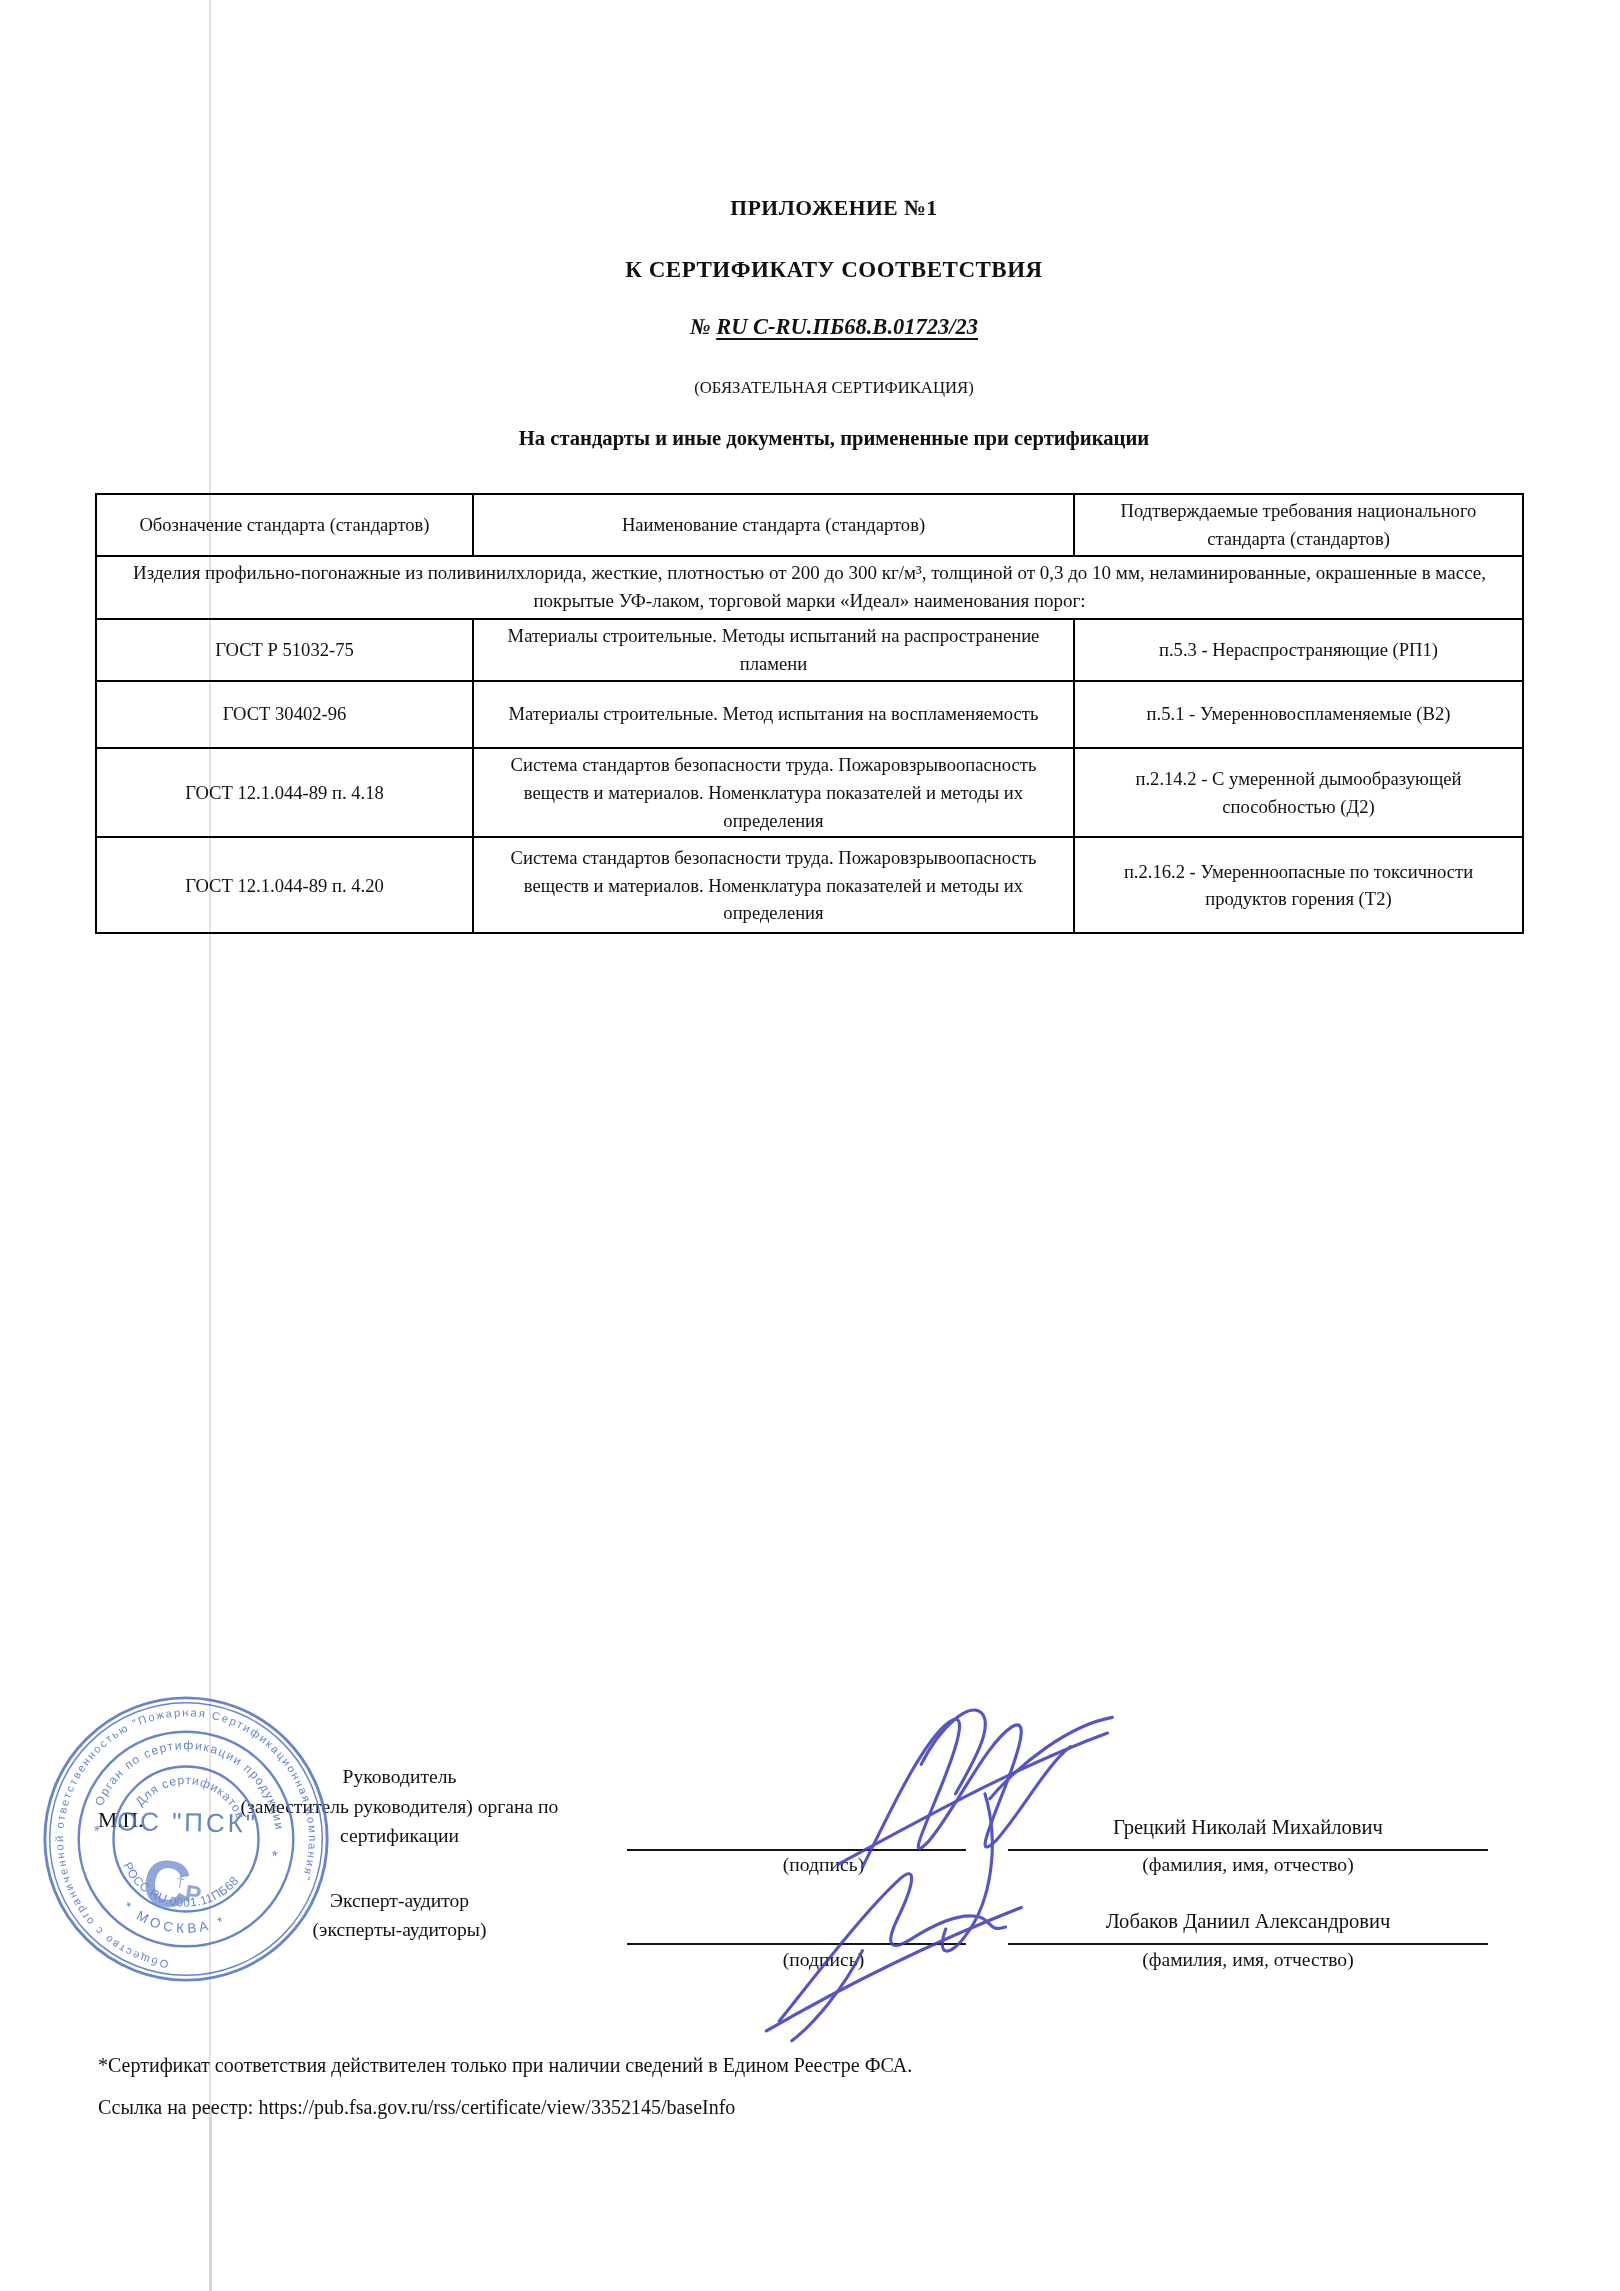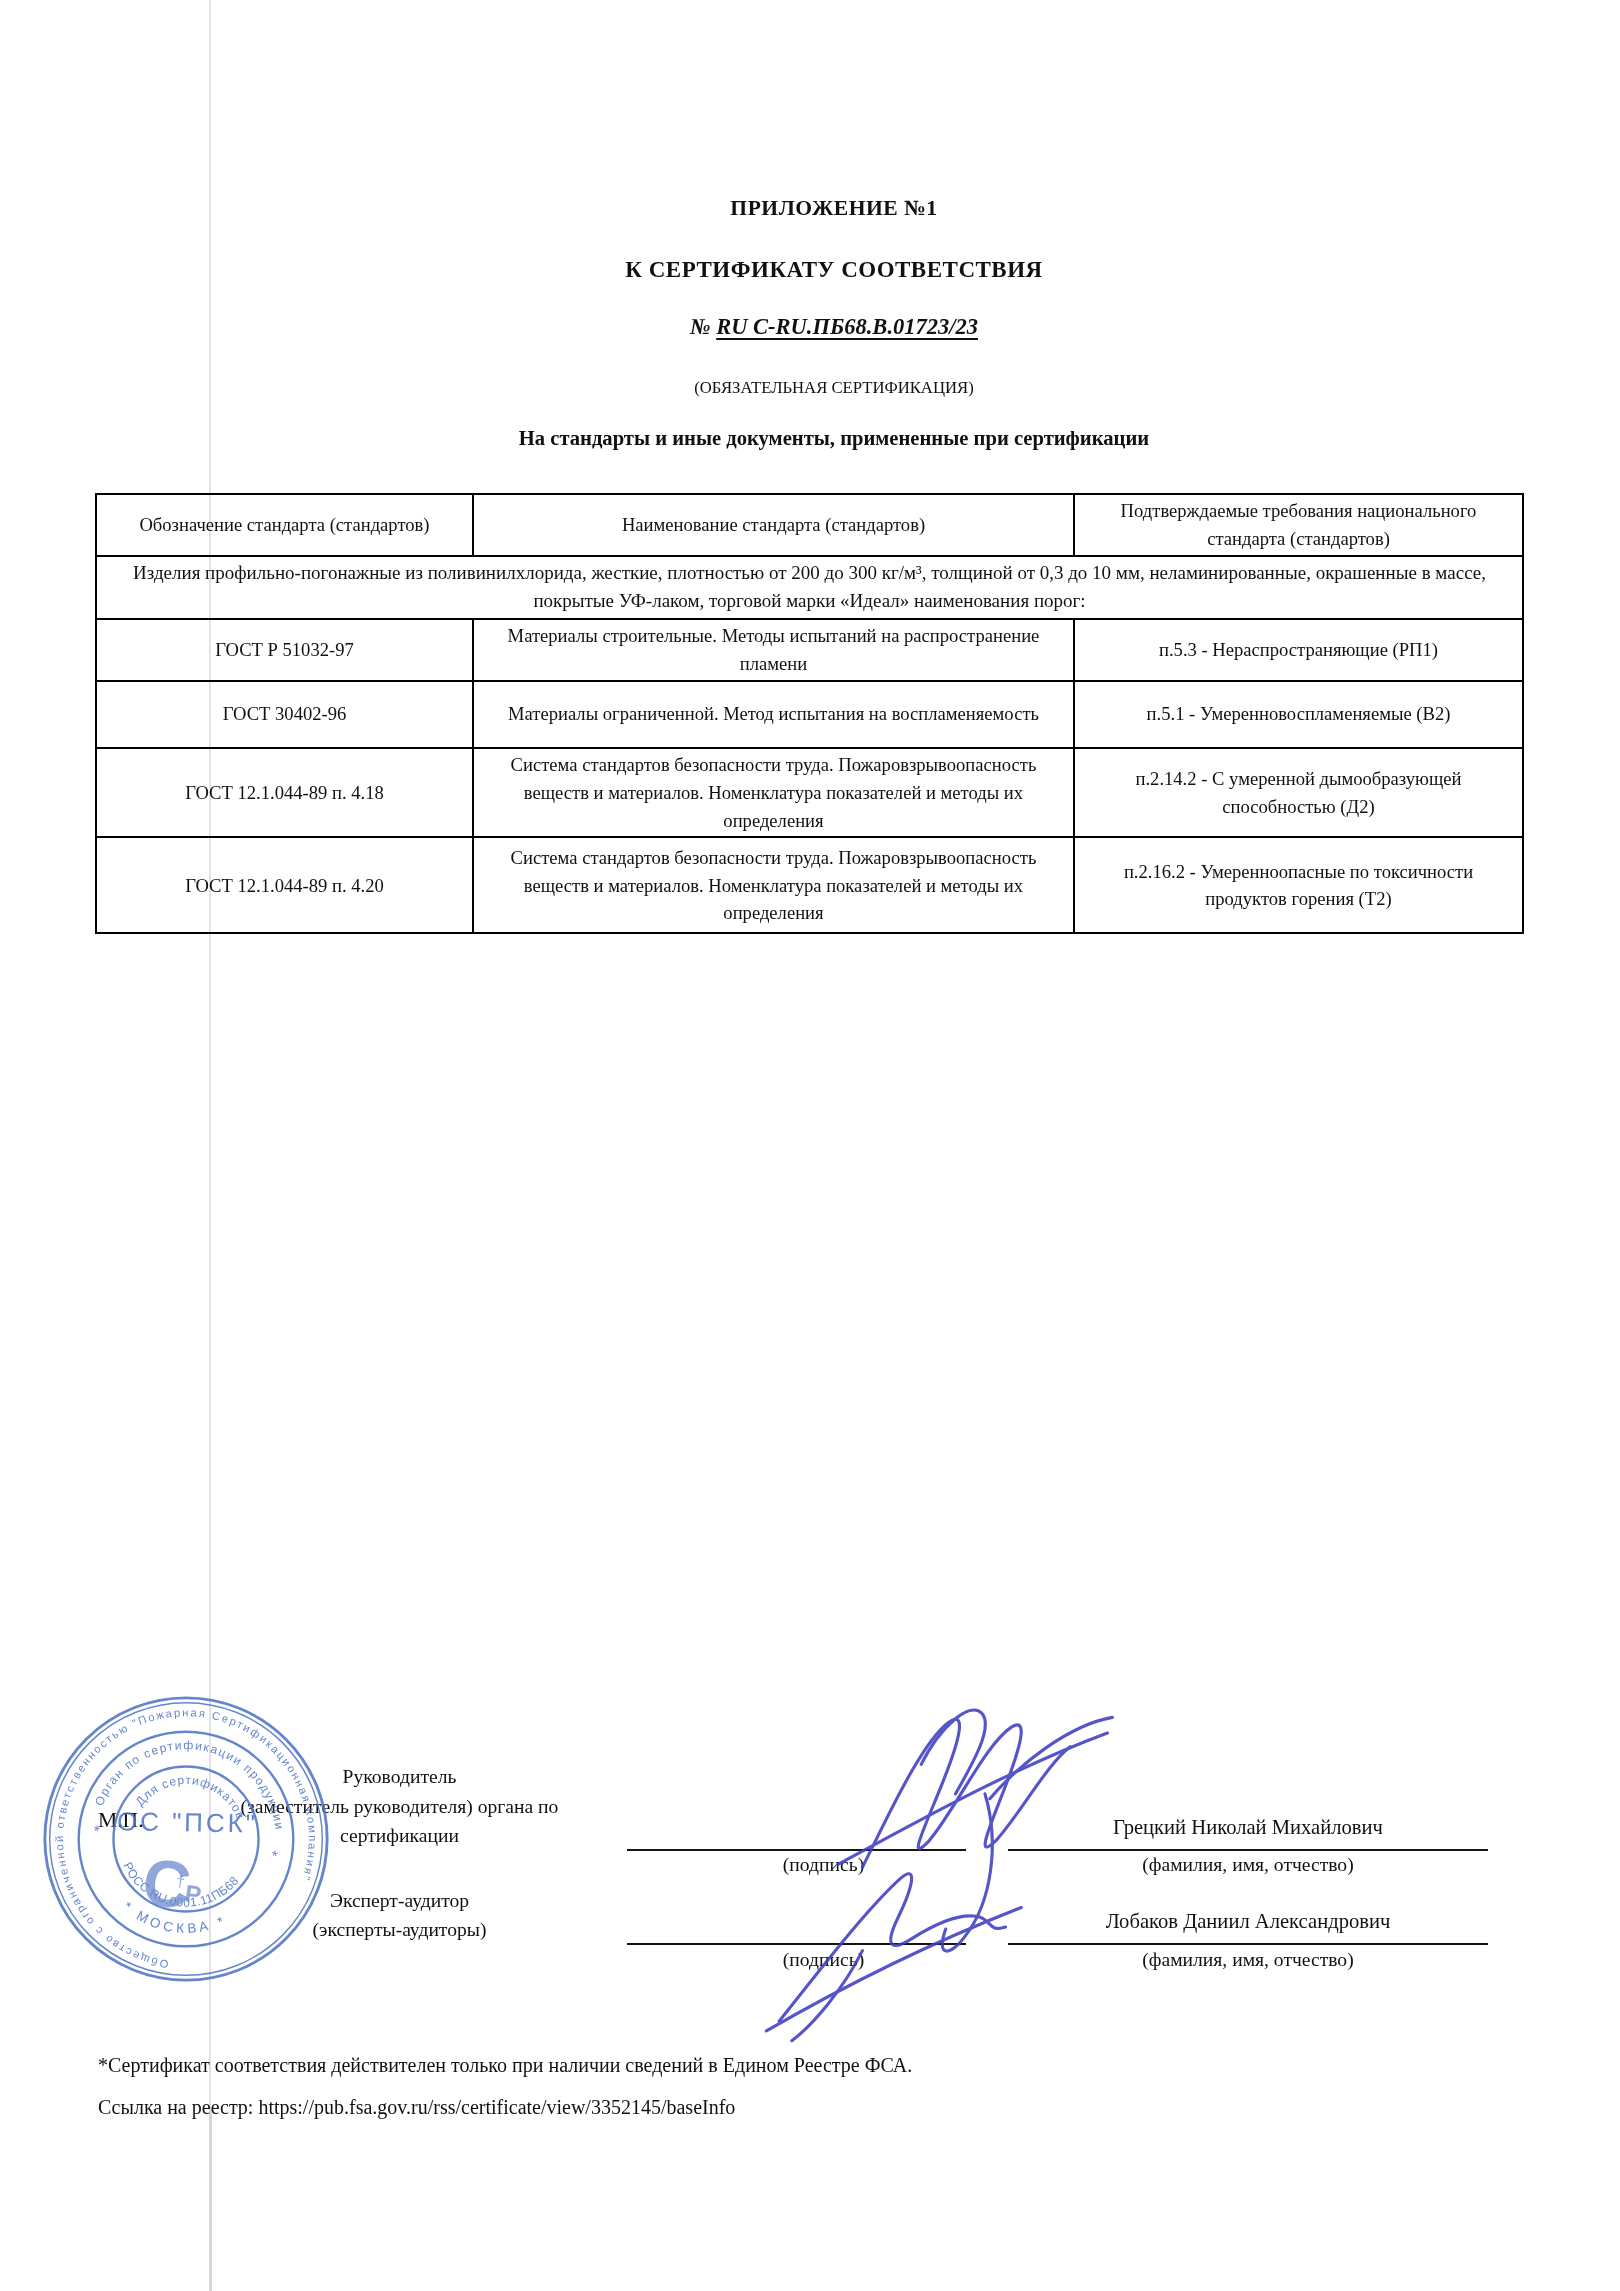--- a/index.html
+++ b/index.html
@@ -80,27 +80,27 @@
     <tbody>
         <tr class="h-row">
       <td>Обозначение стандарта (стандартов)</td>
       <td>Наименование стандарта (стандартов)</td>
       <td>Подтверждаемые требования национального стандарта (стандартов)</td>
     </tr>
     <tr class="span-row">
       <td colspan="3">Изделия профильно-погонажные из поливинилхлорида, жесткие, плотностью от 200 до 300 кг/м³, толщиной от 0,3 до 10 мм, неламинированные, окрашенные в массе, покрытые УФ-лаком, торговой марки «Идеал» наименования порог:</td>
     </tr>
     <tr class="r1">
-      <td>ГОСТ Р 51032-97</td>
+      <td>ГОСТ Р 51032-75</td>
       <td>Материалы строительные. Методы испытаний на распространение пламени</td>
       <td>п.5.3 - Нераспространяющие (РП1)</td>
     </tr>
     <tr class="r2">
       <td>ГОСТ 30402-96</td>
-      <td>Материалы ограниченной. Метод испытания на воспламеняемость</td>
+      <td>Материалы строительные. Метод испытания на воспламеняемость</td>
       <td>п.5.1 - Умеренновоспламеняемые (В2)</td>
     </tr>
     <tr class="r3">
       <td>ГОСТ 12.1.044-89 п. 4.18</td>
       <td>Система стандартов безопасности труда. Пожаровзрывоопасность веществ и материалов. Номенклатура показателей и методы их определения</td>
       <td>п.2.14.2 - С умеренной дымообразующей способностью (Д2)</td>
     </tr>
     <tr class="r4">
       <td>ГОСТ 12.1.044-89 п. 4.20</td>
       <td>Система стандартов безопасности труда. Пожаровзрывоопасность веществ и материалов. Номенклатура показателей и методы их определения</td>

